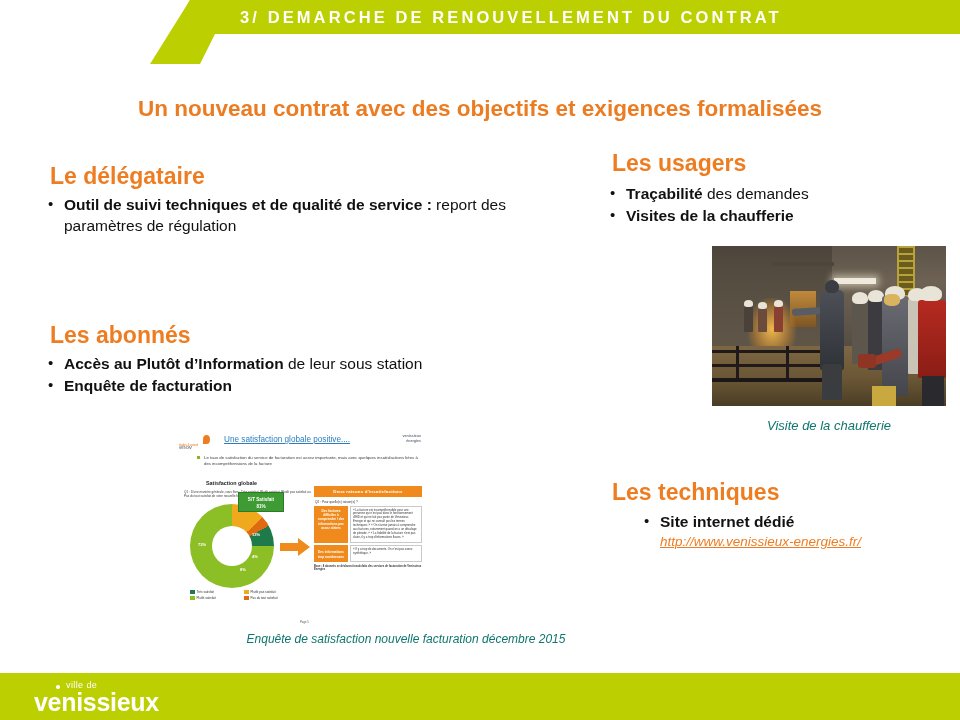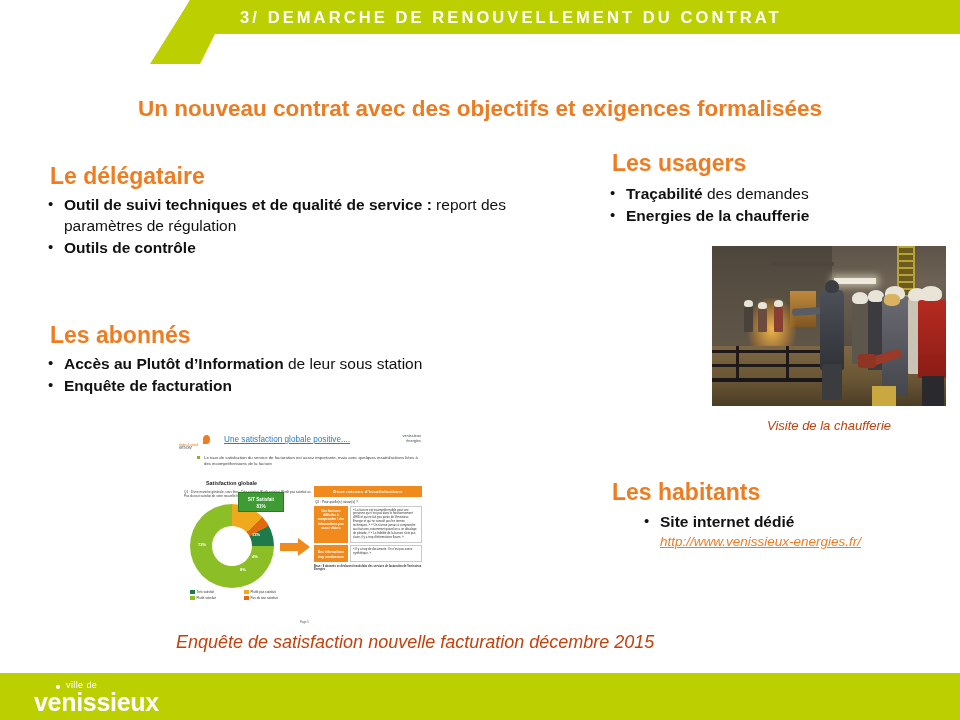--- a/index.html
+++ b/index.html
@@ -103,21 +103,21 @@
   }
   .photo .guide-arm{
     position:absolute;left:80px;top:62px;width:30px;height:7px;
     background:#585c64;border-radius:3px;transform:rotate(-4deg);
   }
   .photo .guide-head{
     position:absolute;left:113px;top:34px;width:14px;height:13px;
     background:#3b3d42;border-radius:50% 50% 40% 40%;
   }
   .caption{
-    position:absolute;font-style:italic;font-size:13px;color:#c2410c;
+    position:absolute;font-style:italic;font-size:13px;color:#0f766e;
     text-align:center;white-space:nowrap;
   }
 
   
   .survey{
     position:absolute;left:176px;top:430px;width:248px;height:196px;
     background:#ffffff;overflow:hidden;
     font-family:"Liberation Sans", sans-serif;
   }
   .sv-logo{position:absolute;left:3px;top:5px;width:30px;height:11px;}
@@ -214,42 +214,39 @@
   <div class="header-tab"></div>
   <div class="header-title">3/ DEMARCHE DE RENOUVELLEMENT DU CONTRAT</div>
 
   <div class="slide-title">Un nouveau contrat avec des objectifs et exigences formalisées</div>
 
   <div class="sec-head" style="left:50px;top:163px;">Le délégataire</div>
   <div class="bullet-list" style="left:44px;top:194px;width:480px;">
     <div class="bullet">
       <span class="b">Outil de suivi techniques et de qualité de service :</span><span class="n"> report des paramètres de régulation</span>
     </div>
-    <div class="bullet">
-      <span class="b">Outils de contrôle</span>
-    </div>
   </div>
 
   <div class="sec-head" style="left:50px;top:322px;">Les abonnés</div>
   <div class="bullet-list" style="left:44px;top:353px;width:460px;">
     <div class="bullet">
       <span class="b">Accès au Plutôt d’Information</span><span class="n"> de leur sous station</span>
     </div>
     <div class="bullet">
       <span class="b">Enquête de facturation</span>
     </div>
   </div>
 
   <div class="sec-head" style="left:612px;top:150px;">Les usagers</div>
   <div class="bullet-list" style="left:606px;top:183px;width:330px;">
     <div class="bullet">
       <span class="b">Traçabilité</span><span class="n"> des demandes</span>
     </div>
     <div class="bullet">
-      <span class="b">Energies de la chaufferie</span>
+      <span class="b">Visites de la chaufferie</span>
     </div>
   </div>
 
   <div class="photo">
     <div class="wall"></div>
     <div class="wall2"></div>
     <div class="pipe"></div>
     <div class="door"></div>
     <div class="glow"></div>
     <div class="lamp"></div>
@@ -285,21 +282,21 @@
     <div style="position:absolute;left:146px;top:108px;width:18px;height:14px;background:#8e3523;border-radius:3px;"></div>
     <div style="position:absolute;left:160px;top:140px;width:24px;height:20px;background:#c9a93f;"></div>
     <div class="person" style="left:196px;top:52px;width:20px;height:76px;background:#c9c4b6;"></div>
     <div class="helmet" style="left:196px;top:42px;width:18px;height:13px;"></div>
     <div class="person" style="left:206px;top:54px;width:28px;height:78px;background:linear-gradient(180deg,#b62a20,#8a1d16);"></div>
     <div class="helmet" style="left:208px;top:40px;width:22px;height:15px;"></div>
     <div style="position:absolute;left:210px;top:130px;width:22px;height:30px;background:#2a2a2e;"></div>
   </div>
   <div class="caption" style="left:712px;top:418px;width:234px;">Visite de la chaufferie</div>
 
-  <div class="sec-head" style="left:612px;top:479px;">Les habitants</div>
+  <div class="sec-head" style="left:612px;top:479px;">Les techniques</div>
   <div class="bullet-list" style="left:640px;top:511px;width:340px;">
     <div class="bullet">
       <span class="b">Site internet dédié</span>
     </div>
     <a class="link-line" href="#">http://www.venissieux-energies.fr/</a>
   </div>
 
   <div class="survey">
     <div class="sv-logo">
       <span class="lg-txt">enov</span>
@@ -367,21 +364,21 @@
       <div class="panel-row">
         <div class="panel-tag" style="padding-top:5px;">Des informations trop nombreuses</div>
         <div class="panel-body">« Il y a trop de documents. On n'est pas assez synthétique. »</div>
       </div>
       <div class="panel-note">Base : 8 abonnés se déclarant insatisfaits des services de facturation de Venissieux Energies</div>
     </div>
 
     <div class="sv-pagenum">Page 5</div>
   </div>
 
-  <div class="caption" style="left:176px;top:632px;width:460px;font-size:18px;">Enquête de satisfaction nouvelle facturation  décembre  2015</div>
+  <div class="caption" style="left:176px;top:632px;width:460px;font-size:12px;">Enquête de satisfaction nouvelle facturation  décembre  2015</div>
 
   <div class="footer"></div>
   <div class="footer-logo">
     <span class="dot"></span>
     <span class="ville">ville de</span>
     <span class="name">venissieux</span>
   </div>
 
 </div>
 

